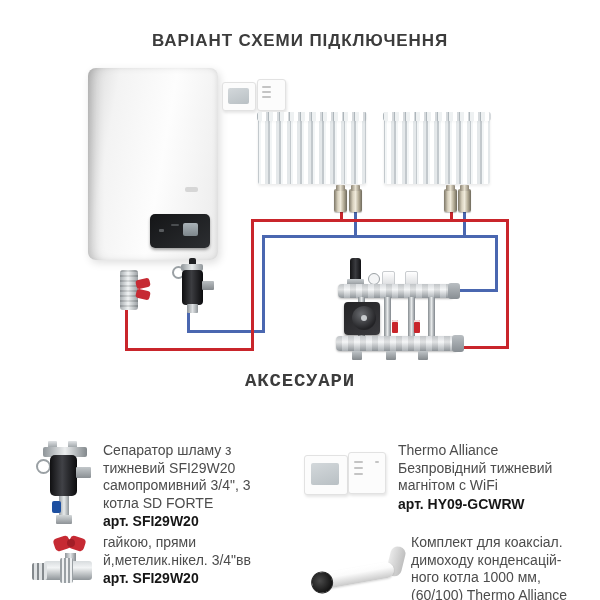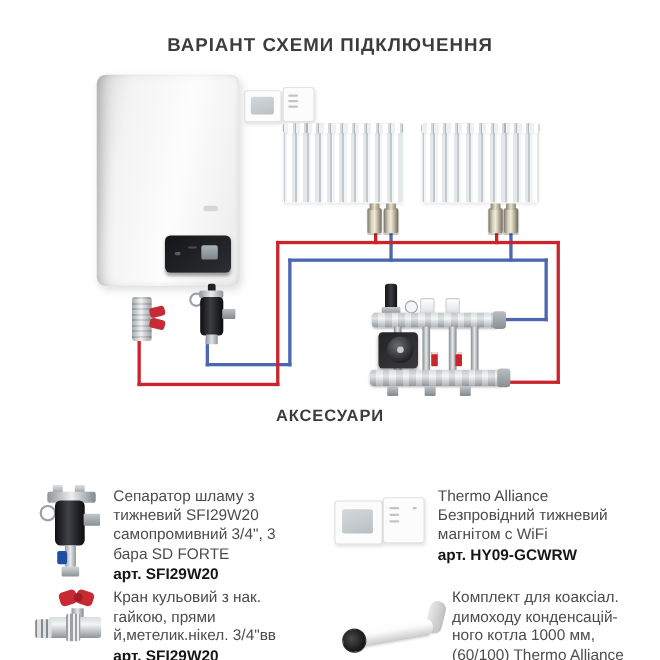--- a/index.html
+++ b/index.html
@@ -2,21 +2,21 @@
 <html style="--pipe-hot: #c9252b; --pipe-cold: #4a67b0; --valve-handle: #c62a33; --text: #4c4c4c; --text-strong: #161616; --heading: #3c3c3c;"><head>
 <meta charset="utf-8">
 <title>ВАРІАНТ СХЕМИ ПІДКЛЮЧЕННЯ</title>
 <style>
   html,body{margin:0;padding:0;background:#ffffff;}
   .canvas{position:relative;width:600px;height:600px;background:#fff;overflow:hidden;
           font-family:"Liberation Sans", sans-serif;}
   .title{position:absolute;top:31px;left:0;width:100%;text-align:center;
          font-size:17px;font-weight:600;letter-spacing:.9px;color:var(--heading,#3c3c3c);}
   .acc-heading{position:absolute;top:370px;left:0;width:100%;text-align:center;
-         font-size:15px;font-weight:600;letter-spacing:.8px;color:var(--heading,#3c3c3c);}
+         font-size:19px;font-weight:600;letter-spacing:.8px;color:var(--heading,#3c3c3c);font-family:Liberation Mono, monospace;}
 
   
   .ph{position:absolute;height:3px;}
   .pv{position:absolute;width:3px;}
   .hot{background:var(--pipe-hot,#c9252b);}
   .cold{background:var(--pipe-cold,#4a67b0);}
 
   
   .boiler{position:absolute;left:88px;top:68px;width:130px;height:192px;border-radius:8px;
     background:linear-gradient(100deg,#d9d9d9 0%,#f3f3f3 20%,#fdfdfd 55%,#ebebeb 100%);
@@ -259,21 +259,21 @@
       <div class="as-body"></div>
       <div class="as-port"></div>
       <div class="as-pipe"></div>
       <div class="as-bluevalve"></div>
       <div class="as-nut"></div>
     </div>
     <div class="acc-text" style="left:71px;top:5px;">
       <span class="line">Сепаратор шламу з</span>
       <span class="line">тижневий SFI29W20</span>
       <span class="line">самопромивний 3/4", 3</span>
-      <span class="line">бара SD FORTE</span>
+      <span class="line">котла SD FORTE</span>
       <span class="art">арт. SFI29W20</span>
     </div>
   </div>
 
   <div class="acc-item" style="left:294px;top:394px;width:300px;height:92px;">
     <div>
       <div class="tstat-box" style="left:10px;top:18px;width:42px;height:38px;">
         <div class="tstat-screen" style="left:6px;top:7px;width:28px;height:22px;"></div>
       </div>
       <div class="tstat-box" style="left:54px;top:15px;width:36px;height:40px;">
@@ -294,21 +294,20 @@
   <div class="acc-item" style="left:32px;top:486px;width:262px;height:100px;">
     <div class="acc-bv">
       <div class="ab-handle"></div>
       <div class="ab-hub"></div>
       <div class="ab-stem"></div>
       <div class="ab-body"></div>
       <div class="ab-ring"></div>
       <div class="ab-nut"></div>
     </div>
     <div class="acc-text" style="left:71px;top:5px;">
-      <span class="line">Кран кульовий з нак.</span>
       <span class="line">гайкою, прями</span>
       <span class="line">й,метелик.нікел. 3/4"вв</span>
       <span class="art">арт. SFI29W20</span>
     </div>
   </div>
 
   <div class="acc-item" style="left:307px;top:486px;width:300px;height:110px;">
     <div class="acc-coax">
       <div class="coax-group">
         <div class="cx-elbow"></div>

